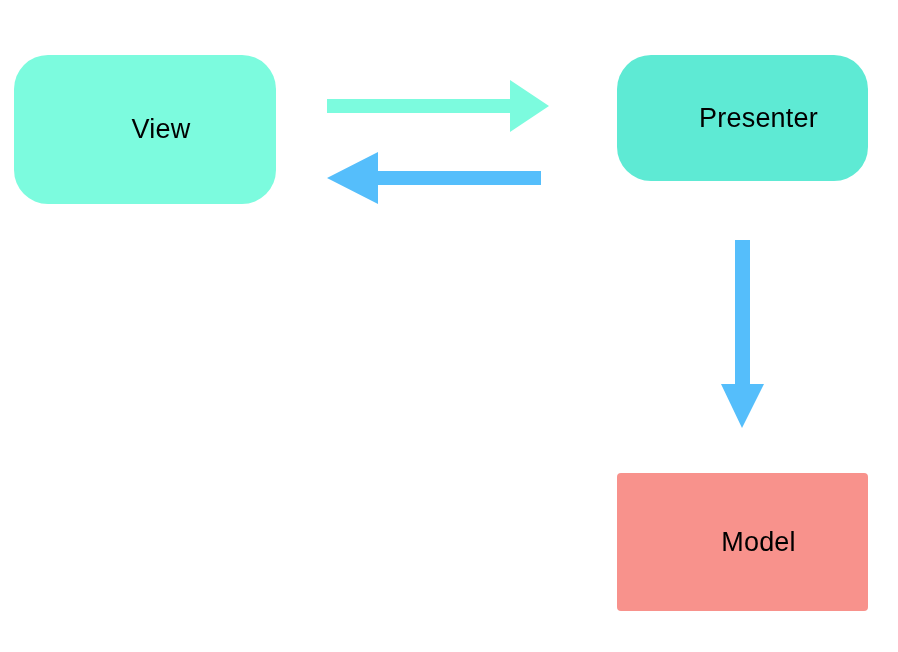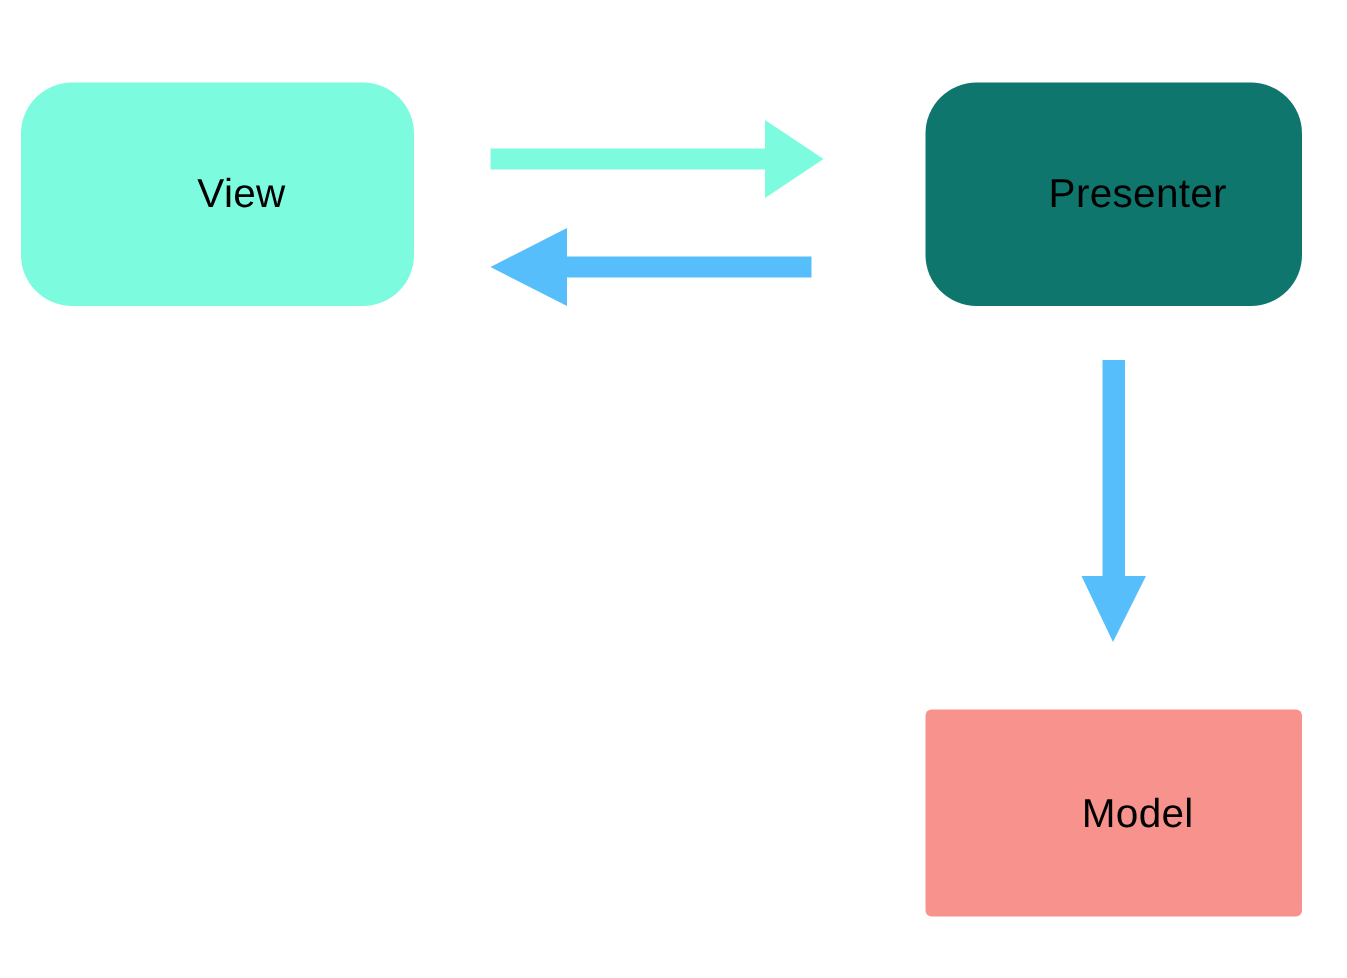--- a/index.html
+++ b/index.html
@@ -42,22 +42,22 @@
     top: 55px;
     width: 262px;
     height: 149px;
     background: #7CFBDE;
     border-radius: 34px;
   }
   #node-presenter {
     left: 617px;
     top: 55px;
     width: 251px;
-    height: 149px;
-    background: #0f766e;
+    height: 126px;
+    background: #5eead4;
     border-radius: 34px;
   }
   #node-model {
     left: 617px;
     top: 473px;
     width: 251px;
     height: 138px;
     background: #F8928C;
     border-radius: 4px;
   }

